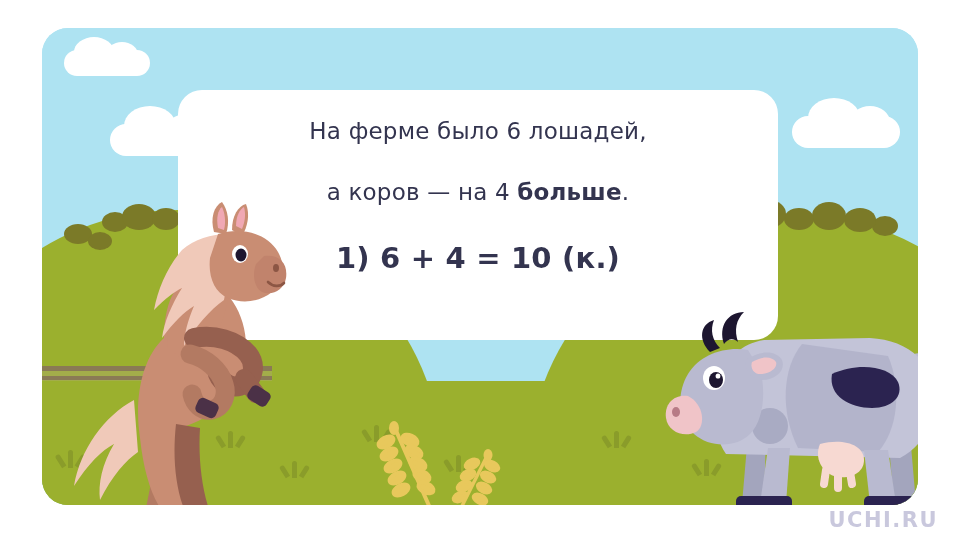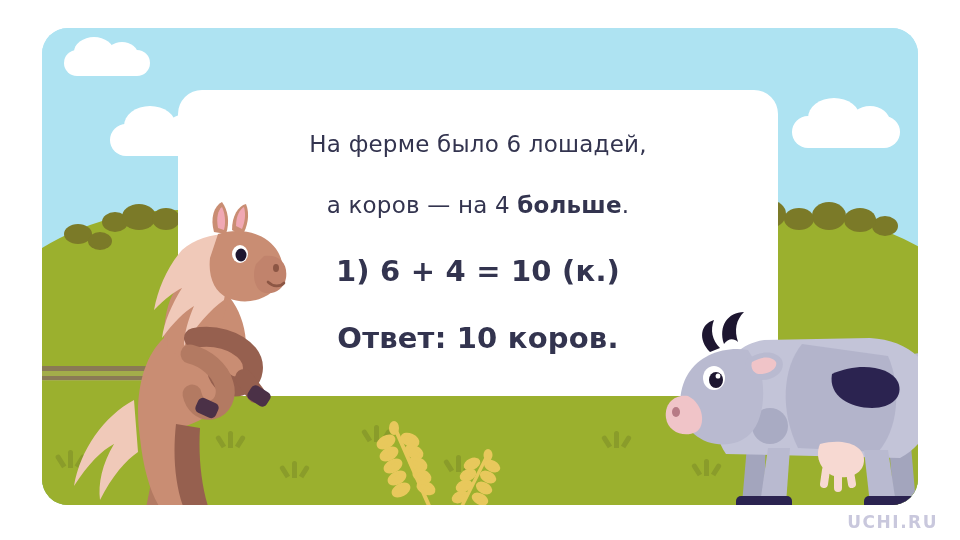--- a/index.html
+++ b/index.html
@@ -29,41 +29,41 @@
       #8a7a55 10px,#8a7a55 14px,
       #a3ad4a 14px,#a3ad4a 22px,
       #8a7a55 22px,#8a7a55 26px,
       #a3ad4a 26px,#a3ad4a 30px);}
   .tuft{position:absolute;width:30px;height:20px;}
   .tuft span{position:absolute;bottom:0;width:5px;background:#8a9c2a;border-radius:3px 3px 0 0;}
   .wheat{position:absolute;}
 
   
   #card{
-    position:absolute;left:136px;top:62px;width:600px;height:306px;
+    position:absolute;left:136px;top:62px;width:600px;height:250px;
     background:#ffffff;border-radius:24px;z-index:40;
     display:flex;flex-direction:column;justify-content:center;
     align-items:center;gap:0;
   }
   .line{width:100%;text-align:center;color:#33344f;letter-spacing:.2px;}
   .l1,.l2,.l3{font-size:23px;font-weight:400;line-height:1;}
   .l4,.l5{font-size:29px;font-weight:700;line-height:1;}
   .l1{margin-bottom:38px;}
   .l2{margin-bottom:40px;}
   .l3{margin-bottom:38px;}
   .l4{margin-bottom:38px;}
   .b{font-weight:700;}
 
   
   #horse{position:absolute;left:30px;top:160px;width:220px;height:340px;z-index:60;}
   #cow{position:absolute;left:610px;top:280px;width:330px;height:230px;z-index:60;}
 
   #watermark{
     position:absolute;right:22px;bottom:8px;
-    font-size:17px;font-weight:700;letter-spacing:1.5px;
+    font-size:21px;font-weight:700;letter-spacing:1.5px;
     color:#c9c8dd;font-family:"DejaVu Sans","Liberation Sans",sans-serif;
   }
 </style>
 </head>
 <body>
 
 <div id="slide">
 
   <div class="sky"></div>
 
@@ -296,18 +296,17 @@
 
     <ellipse cx="62" cy="70" rx="11" ry="12" fill="#ffffff"></ellipse>
     <ellipse cx="64" cy="72" rx="7" ry="8" fill="#1d1630"></ellipse>
     <ellipse cx="66" cy="68" rx="2.4" ry="2.6" fill="#ffffff"></ellipse>
   </svg>
 
   <div id="card">
     <div class="line l1">На ферме было 6 лошадей,</div>
     <div class="line l2"><span>а коров — на 4 </span><span class="b">больше</span><span>.</span></div>
     <div class="line l4">1) 6 + 4 = 10 (к.)</div>
-    <div class="line l5">Ответ: 10 коров.</div>
   </div>
 
 </div>
 
 <div id="watermark">UCHI.RU</div>
 
 </body></html>

